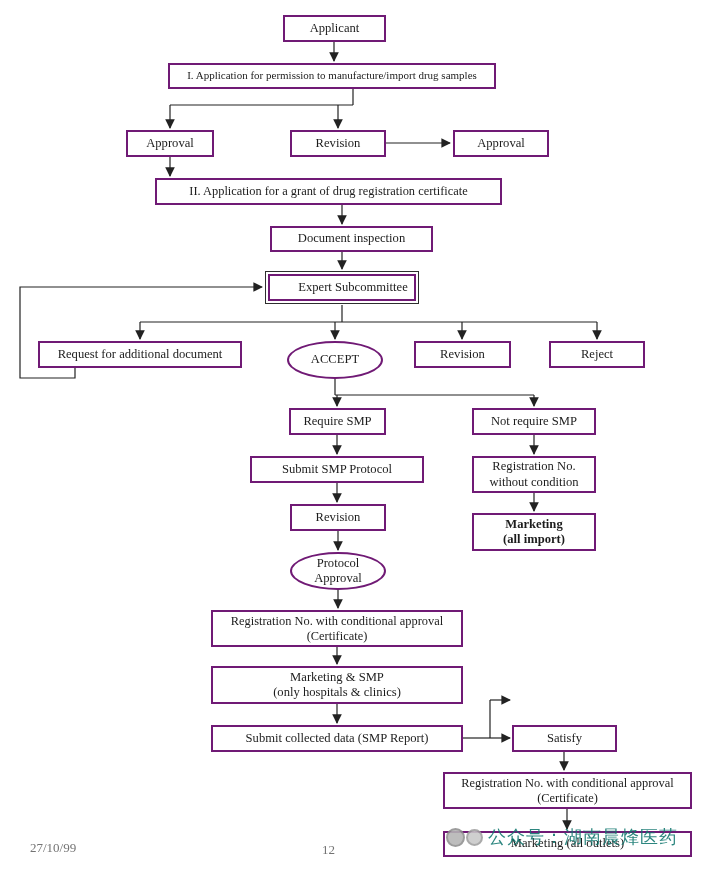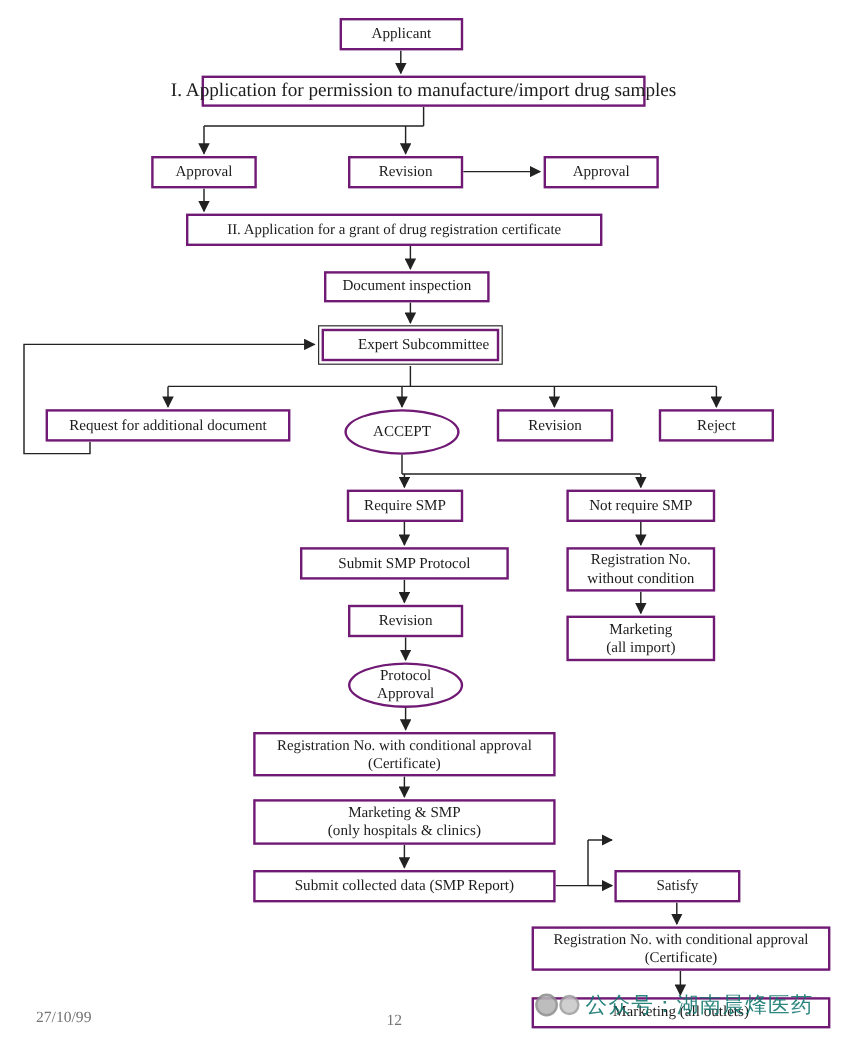--- a/index.html
+++ b/index.html
@@ -86,41 +86,41 @@
 
       <line x1="534" y1="435" x2="534" y2="454" marker-end="url(#arr)"></line>
       <line x1="534" y1="493" x2="534" y2="511" marker-end="url(#arr)"></line>
     </g>
   </svg>
 
   <div class="node" style="left:283px;top:15px;width:103px;height:27px;">
     <span>Applicant</span>
   </div>
 
-  <div class="node nowrap" style="left:168px;top:63px;width:370px;height:26px;font-size:16px;">
+  <div class="node nowrap" style="left:168px;top:63px;width:328px;height:26px;font-size:11px;">
     <span>I. Application for permission to manufacture/import drug samples</span>
   </div>
 
   <div class="node" style="left:126px;top:130px;width:88px;height:27px;">
     <span>Approval</span>
   </div>
 
   <div class="node" style="left:290px;top:130px;width:96px;height:27px;">
     <span>Revision</span>
   </div>
 
   <div class="node" style="left:453px;top:130px;width:96px;height:27px;">
     <span>Approval</span>
   </div>
 
   <div class="node nowrap" style="left:155px;top:178px;width:347px;height:27px;font-size:12.4px;">
     <span>II. Application for a grant of drug registration certificate</span>
   </div>
 
-  <div class="node" style="left:270px;top:226px;width:138px;height:26px;">
+  <div class="node" style="left:270px;top:226px;width:163px;height:26px;">
     <span>Document inspection</span>
   </div>
 
   <div class="node dbl" style="left:268px;top:274px;width:148px;height:27px;">
     <span>Expert Subcommittee</span>
   </div>
 
   <div class="node" style="left:38px;top:341px;width:204px;height:27px;align-items:center;">
     <span>Request for additional document</span>
   </div>
@@ -153,21 +153,21 @@
     <div>
       <span class="ln">Registration No.</span>
       <span class="ln">without condition</span>
     </div>
   </div>
 
   <div class="node" style="left:290px;top:504px;width:96px;height:27px;">
     <span>Revision</span>
   </div>
 
-  <div class="node" style="left:472px;top:513px;width:124px;height:38px;">
+  <div class="node" style="left:472px;top:513px;width:124px;height:38px;font-weight:bold;">
     <div>
       <span class="ln">Marketing</span>
       <span class="ln">(all import)</span>
     </div>
   </div>
 
   <div class="node ellipse" style="left:290px;top:552px;width:96px;height:38px;">
     <div>
       <span class="ln">Protocol</span>
       <span class="ln">Approval</span>

